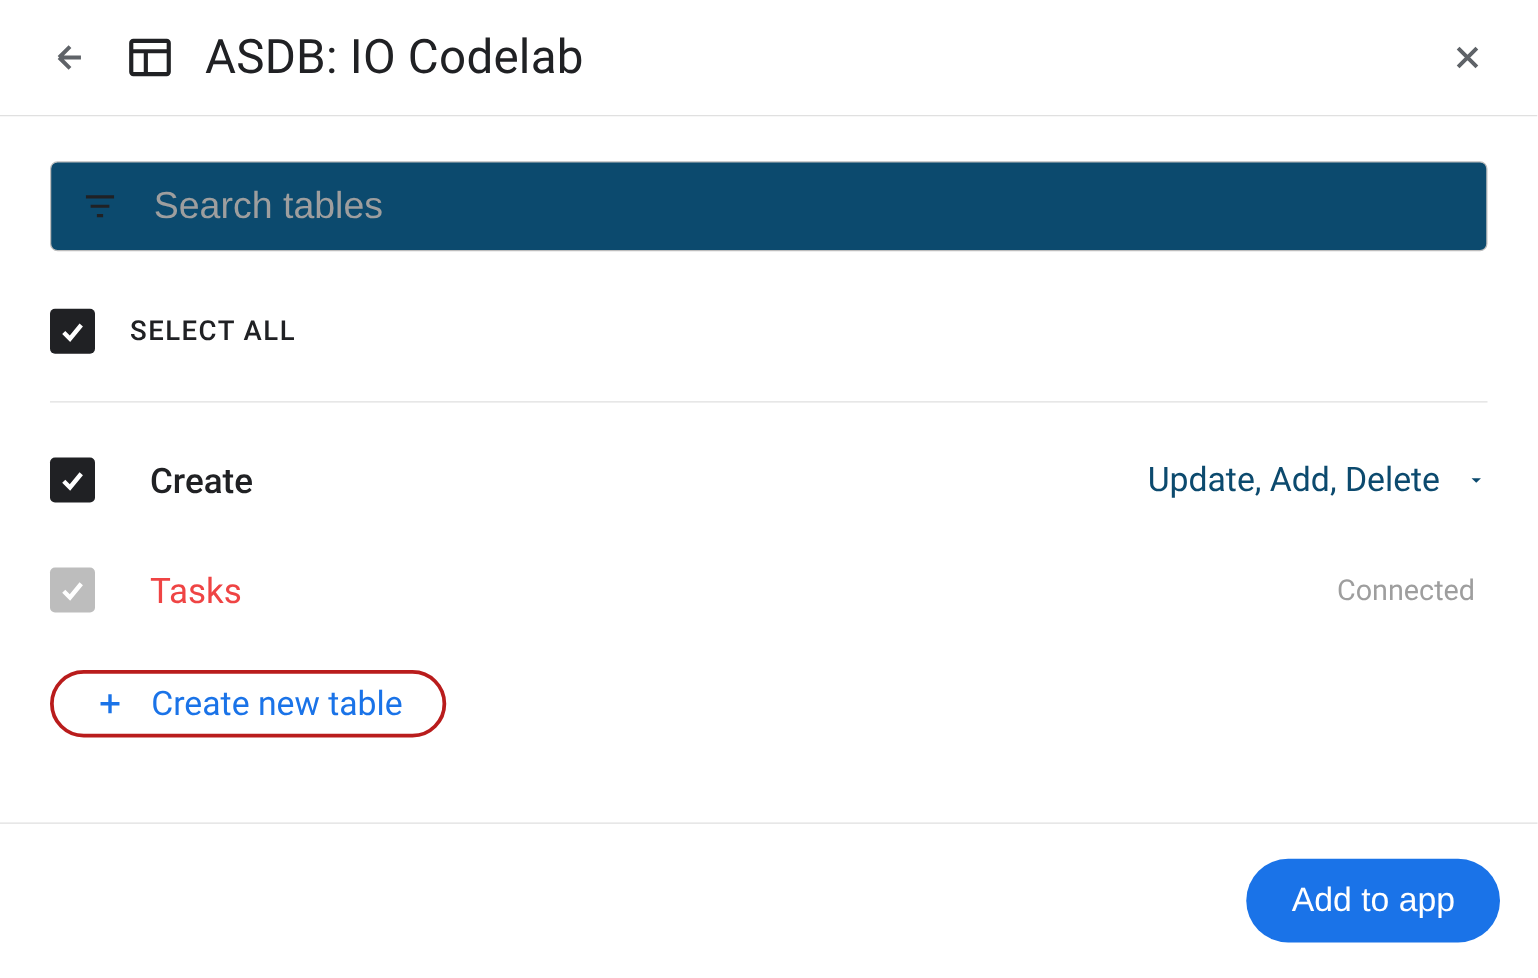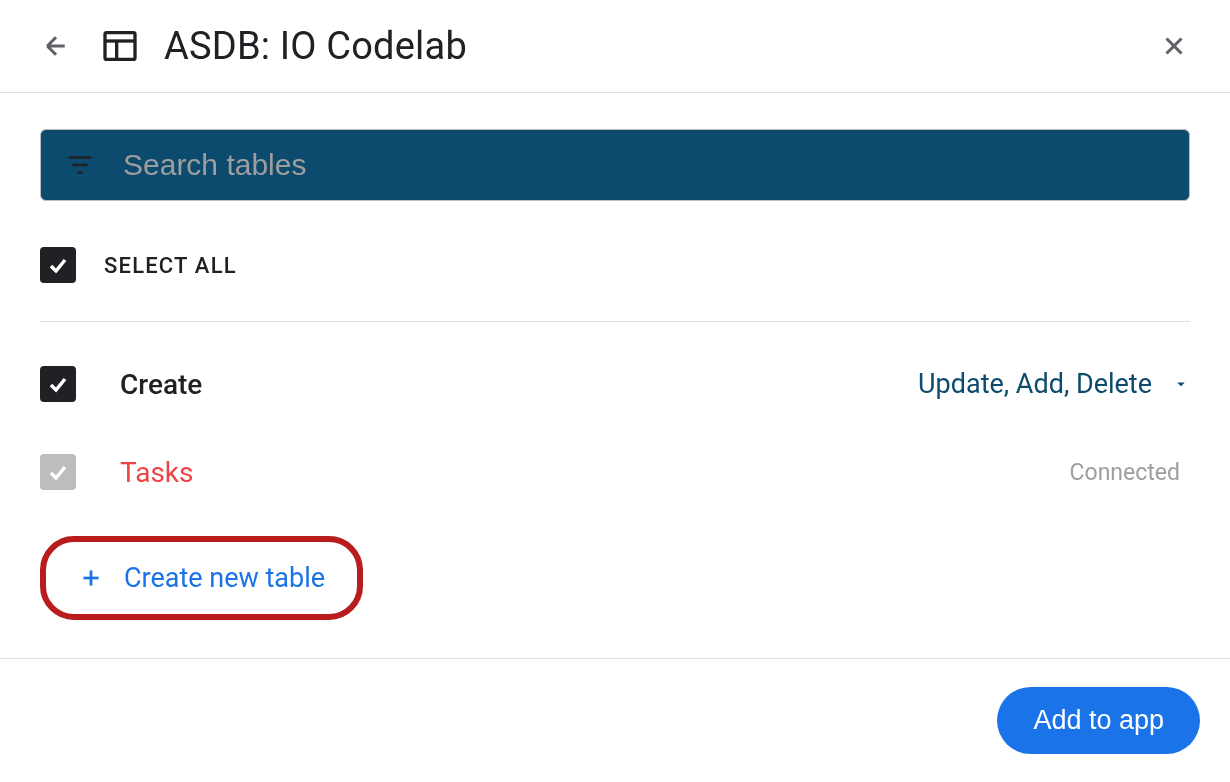--- a/index.html
+++ b/index.html
@@ -150,23 +150,23 @@
       align-items: center;
     }
     .status-text {
       font-size: 23px;
       color: #9e9e9e;
       padding-right: 10px;
     }
     .create-table-btn {
       display: inline-flex;
       align-items: center;
-      border: 6px solid #b91c1c;
+      border: 3px solid #b91c1c;
       border-radius: 34px;
-      padding: 20px 32px;
+      padding: 8px 32px;
       margin-top: 20px;
       cursor: pointer;
       background: #fff;
     }
     .plus-icon {
       color: #1a73e8;
       display: flex;
       align-items: center;
       margin-right: 20px;
     }

